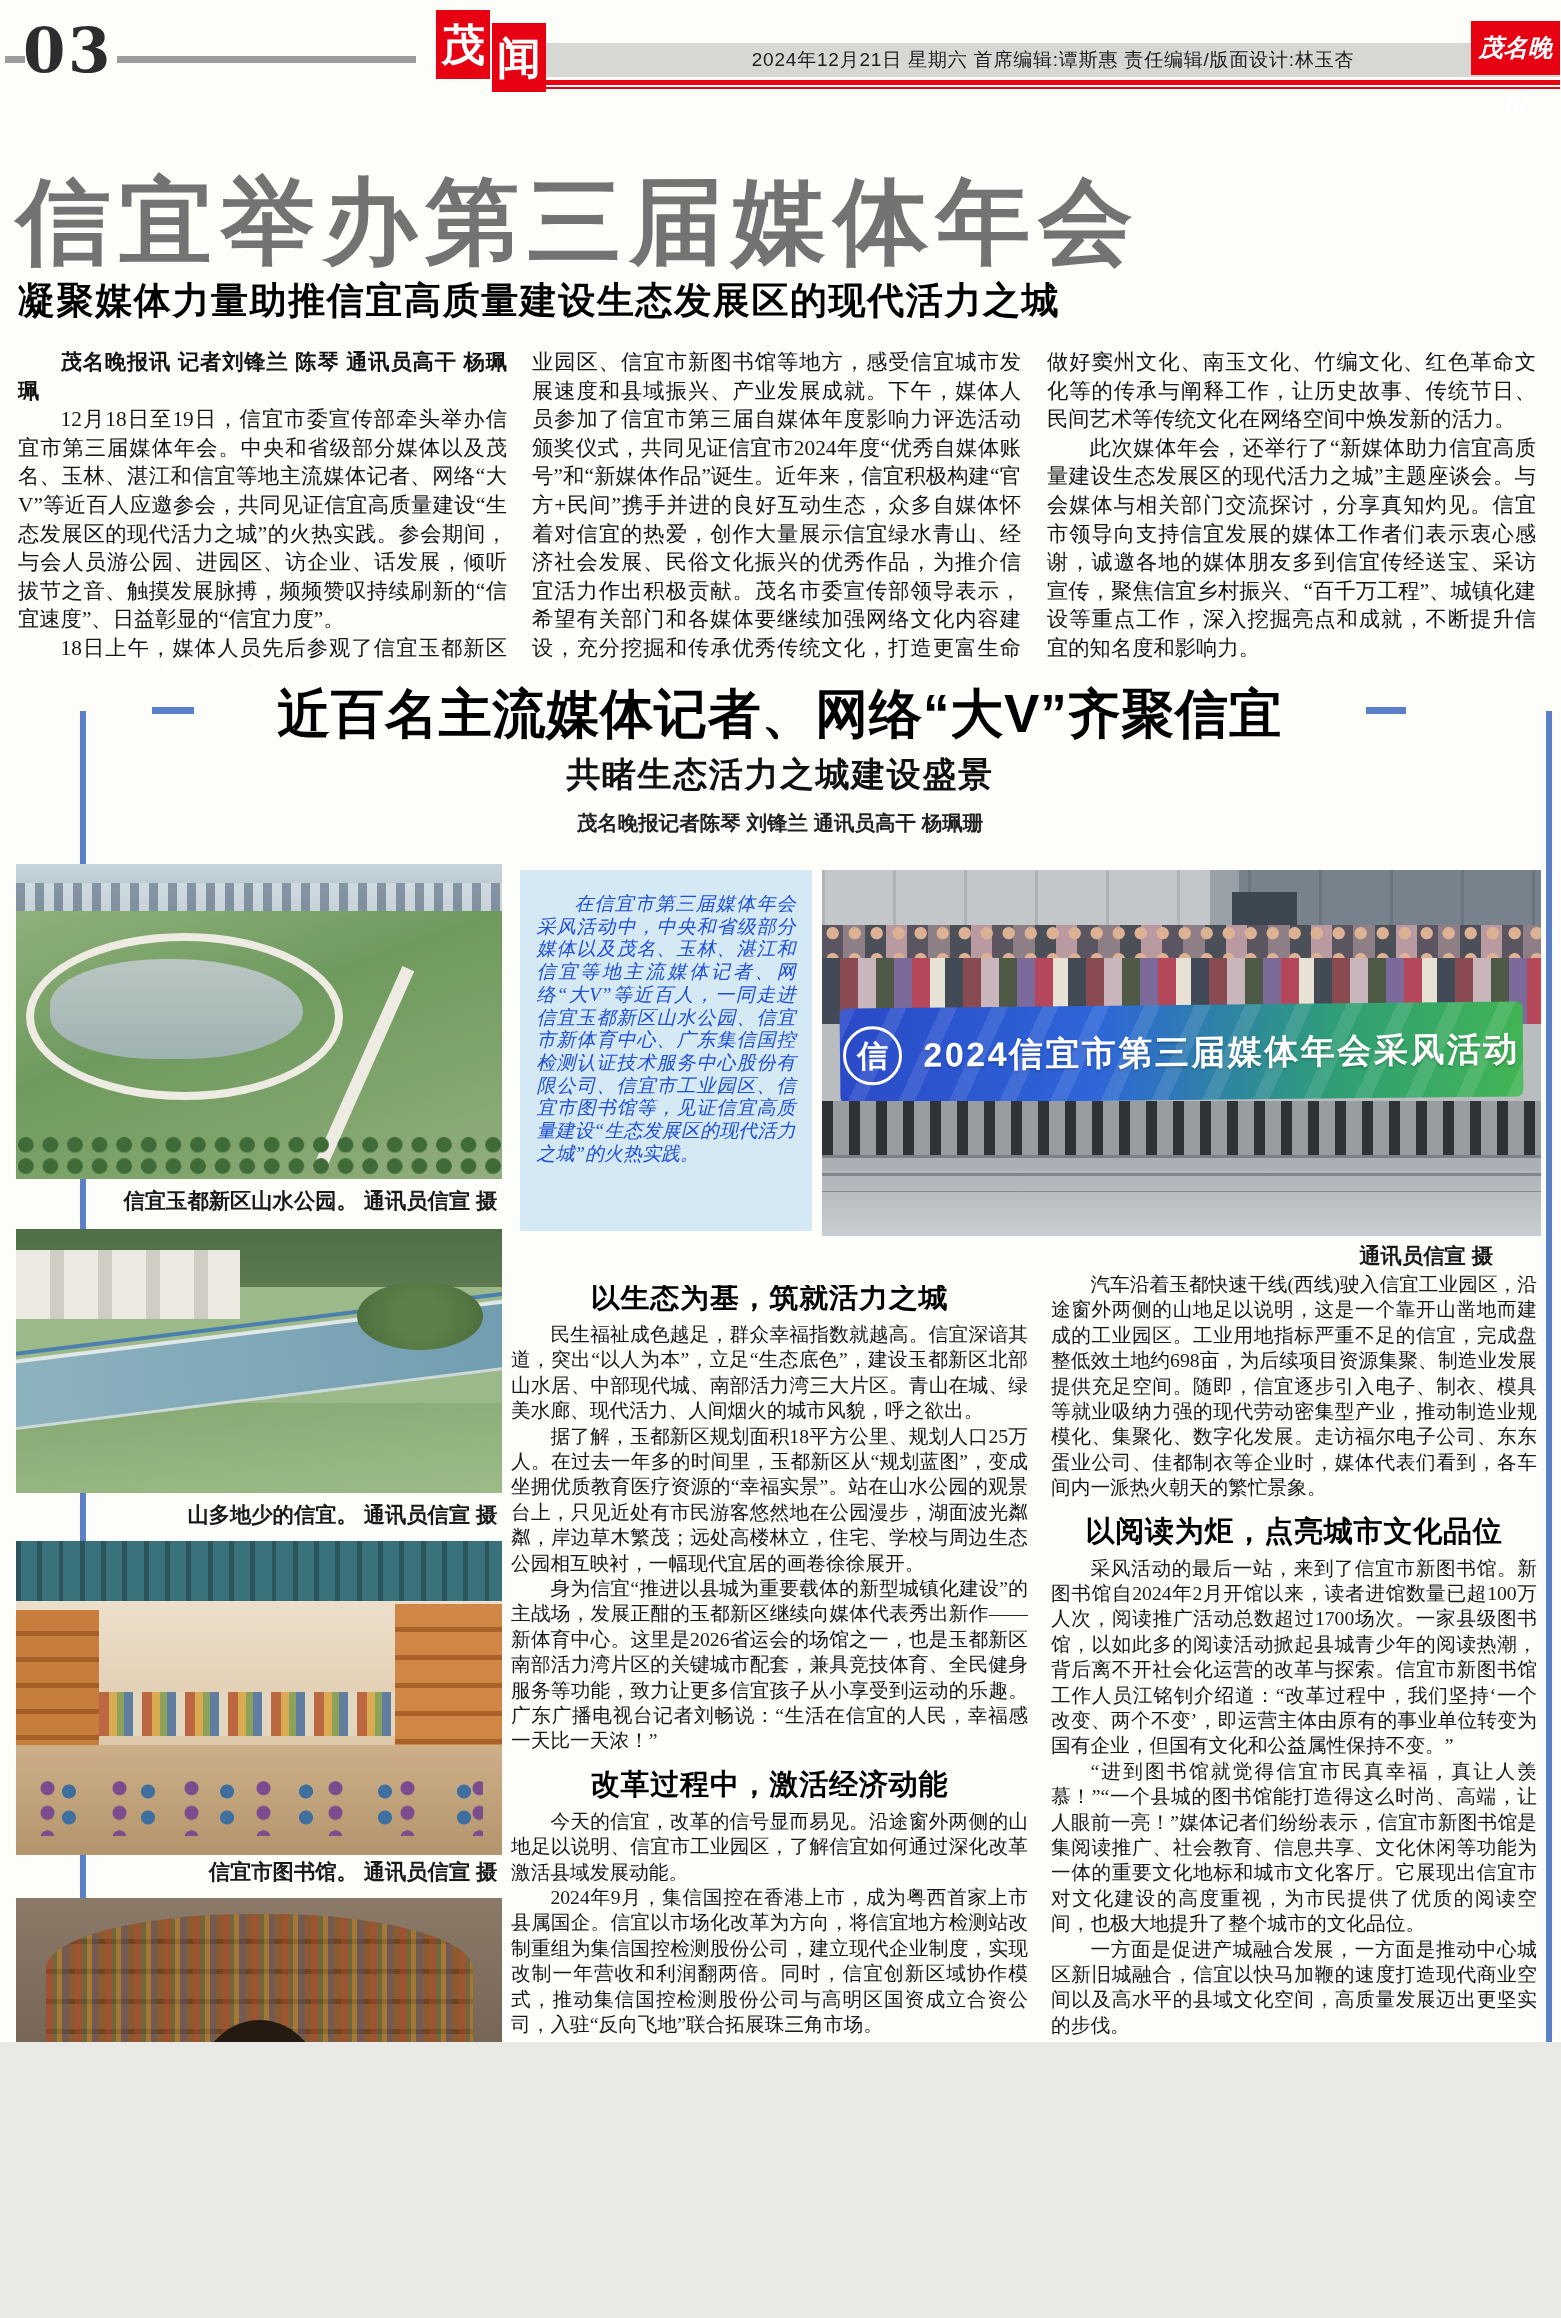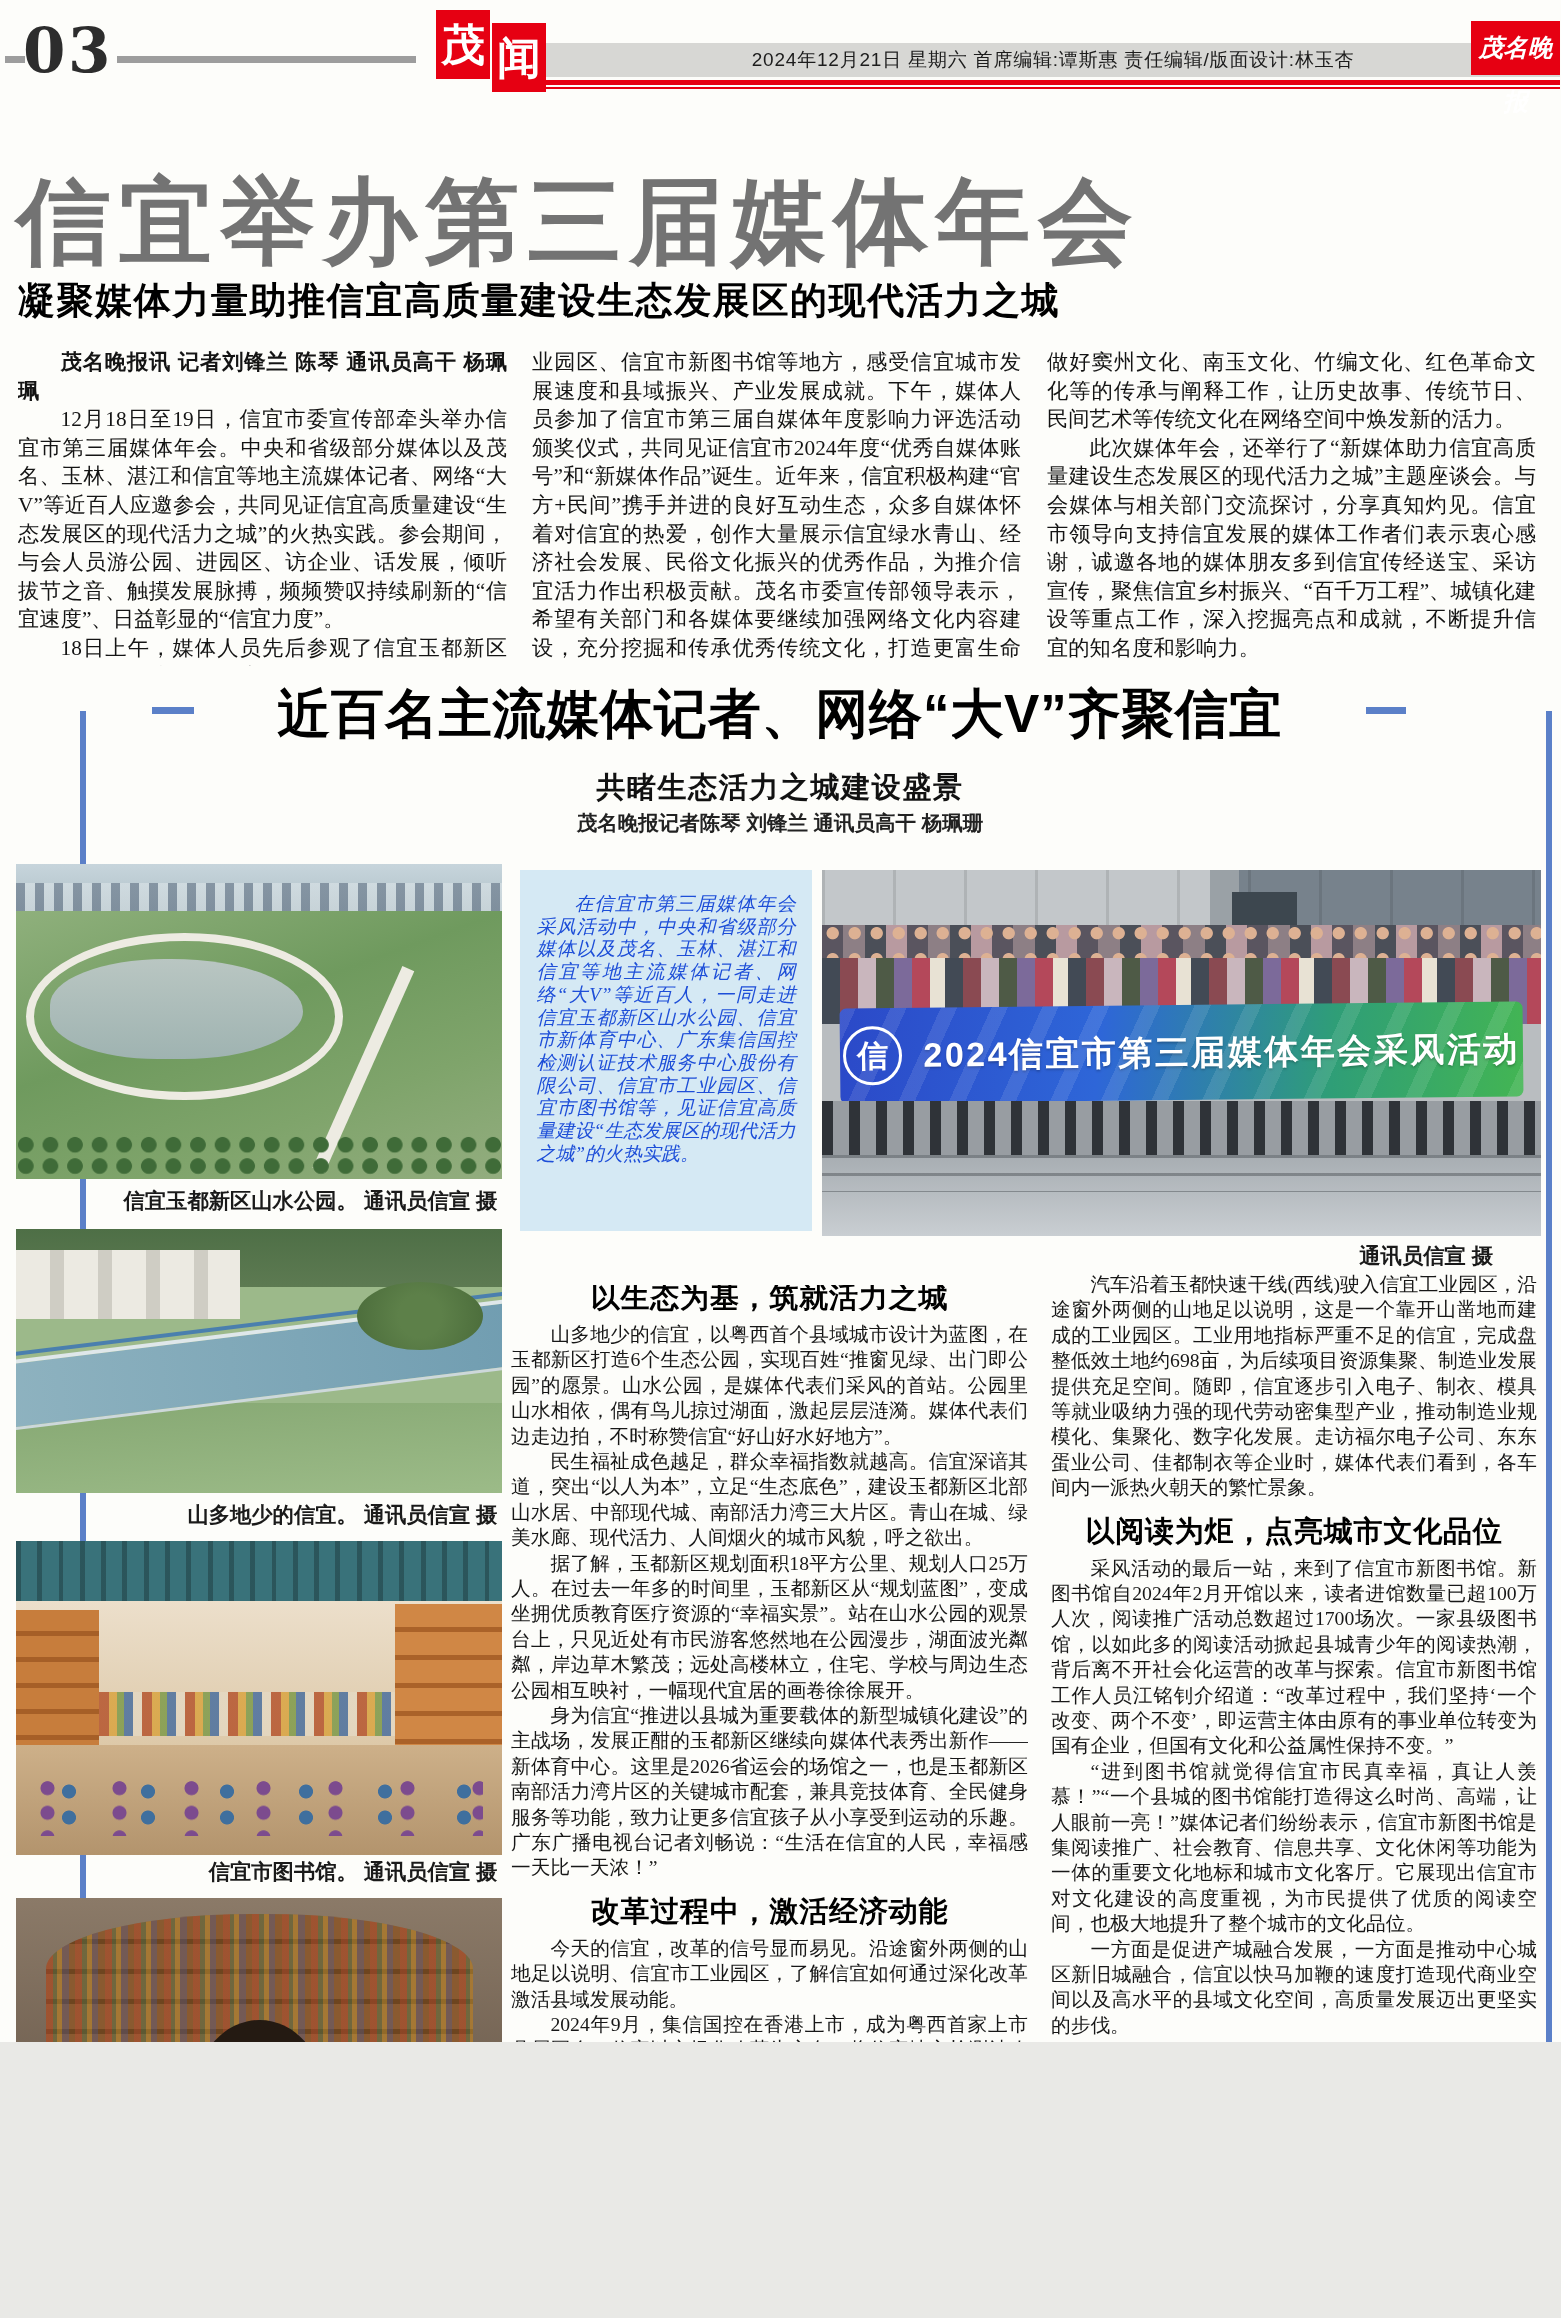--- a/index.html
+++ b/index.html
@@ -31,22 +31,22 @@
   .a1col{top:348px;width:489px;height:318px;font-size:21.3px;line-height:28.6px;text-align:justify;overflow:hidden;}
   .a1byline{font-family:"Liberation Sans","DejaVu Sans",sans-serif;font-weight:bold;}
 
   
   .s2frame{left:80px;top:711px;width:1460px;height:1573px;border:6.6px solid #5b80c8;border-top:none;
            border-radius:0 0 8.2px 8.2px;}
   .s2dash{top:707px;width:48px;height:7.4px;background:#5b80c8;}
   .s2headwrap{left:194px;top:678px;width:1172px;height:71px;background:#fdfdfa;text-align:center;z-index:3;}
   .s2head{font-family:"Liberation Sans","DejaVu Sans",sans-serif;font-size:53px;font-weight:900;
           letter-spacing:0.8px;line-height:71px;white-space:nowrap;color:#000;}
-  .s2sub{left:194px;top:768px;width:1172px;text-align:center;font-family:"Liberation Sans","DejaVu Sans",sans-serif;
-         font-size:29px;font-weight:bold;color:#111;letter-spacing:1.6px;z-index:3;}
+  .s2sub{left:194px;top:752px;width:1172px;text-align:center;font-family:"Liberation Sans","DejaVu Sans",sans-serif;
+         font-size:34px;font-weight:bold;color:#111;letter-spacing:1.6px;z-index:3;}
   .s2by{left:194px;top:809px;width:1172px;text-align:center;font-family:"Liberation Sans","DejaVu Sans",sans-serif;
         font-size:20.5px;font-weight:bold;color:#222;z-index:3;}
 
   
   .bluebox{left:520px;top:870px;width:292px;height:361px;background:#d5e9f4;z-index:2;
            box-sizing:border-box;padding:23px 16.4px;font-size:19px;line-height:22.7px;text-align:justify;color:#1d4ed8;font-style:italic;}
 
   
   .photo{overflow:hidden;z-index:2;}
   .cap{font-family:"Liberation Sans","DejaVu Sans",sans-serif;font-size:21.3px;font-weight:bold;color:#1a1a1a;
@@ -263,21 +263,20 @@
     <div class="p4-floor"></div>
     <div class="p4-kids"></div>
   </div>
   <div class="abs cap" style="left:16.4px;top:2228px;width:481px;">
     <span>信宜市图书馆一角。</span>
     <span>记者刘锋兰 摄</span>
   </div>
 
   <div class="abs s2col s2colmid">
     <h3 class="s2h3">以生态为基，筑就活力之城</h3>
-    <p>山多地少的信宜，以粤西首个县域城市设计为蓝图，在玉都新区打造6个生态公园，实现百姓“推窗见绿、出门即公园”的愿景。山水公园，是媒体代表们采风的首站。公园里山水相依，偶有鸟儿掠过湖面，激起层层涟漪。媒体代表们边走边拍，不时称赞信宜“好山好水好地方”。</p>
     <p>民生福祉成色越足，群众幸福指数就越高。信宜深谙其道，突出“以人为本”，立足“生态底色”，建设玉都新区北部山水居、中部现代城、南部活力湾三大片区。青山在城、绿美水廊、现代活力、人间烟火的城市风貌，呼之欲出。</p>
     <p>据了解，玉都新区规划面积18平方公里、规划人口25万人。在过去一年多的时间里，玉都新区从“规划蓝图”，变成坐拥优质教育医疗资源的“幸福实景”。站在山水公园的观景台上，只见近处有市民游客悠然地在公园漫步，湖面波光粼粼，岸边草木繁茂；远处高楼林立，住宅、学校与周边生态公园相互映衬，一幅现代宜居的画卷徐徐展开。</p>
     <p>身为信宜“推进以县城为重要载体的新型城镇化建设”的主战场，发展正酣的玉都新区继续向媒体代表秀出新作——新体育中心。这里是2026省运会的场馆之一，也是玉都新区南部活力湾片区的关键城市配套，兼具竞技体育、全民健身服务等功能，致力让更多信宜孩子从小享受到运动的乐趣。广东广播电视台记者刘畅说：“生活在信宜的人民，幸福感一天比一天浓！”</p>
     <h3 class="s2h3 mid2">改革过程中，激活经济动能</h3>
     <p>今天的信宜，改革的信号显而易见。沿途窗外两侧的山地足以说明、信宜市工业园区，了解信宜如何通过深化改革激活县域发展动能。</p>
     <p>2024年9月，集信国控在香港上市，成为粤西首家上市县属国企。信宜以市场化改革为方向，将信宜地方检测站改制重组为集信国控检测股份公司，建立现代企业制度，实现改制一年营收和利润翻两倍。同时，信宜创新区域协作模式，推动集信国控检测股份公司与高明区国资成立合资公司，入驻“反向飞地”联合拓展珠三角市场。</p>
   </div>
 
   <div class="abs s2col s2colright">
     <p>汽车沿着玉都快速干线(西线)驶入信宜工业园区，沿途窗外两侧的山地足以说明，这是一个靠开山凿地而建成的工业园区。工业用地指标严重不足的信宜，完成盘整低效土地约698亩，为后续项目资源集聚、制造业发展提供充足空间。随即，信宜逐步引入电子、制衣、模具等就业吸纳力强的现代劳动密集型产业，推动制造业规模化、集聚化、数字化发展。走访福尔电子公司、东东蛋业公司、佳都制衣等企业时，媒体代表们看到，各车间内一派热火朝天的繁忙景象。</p>

